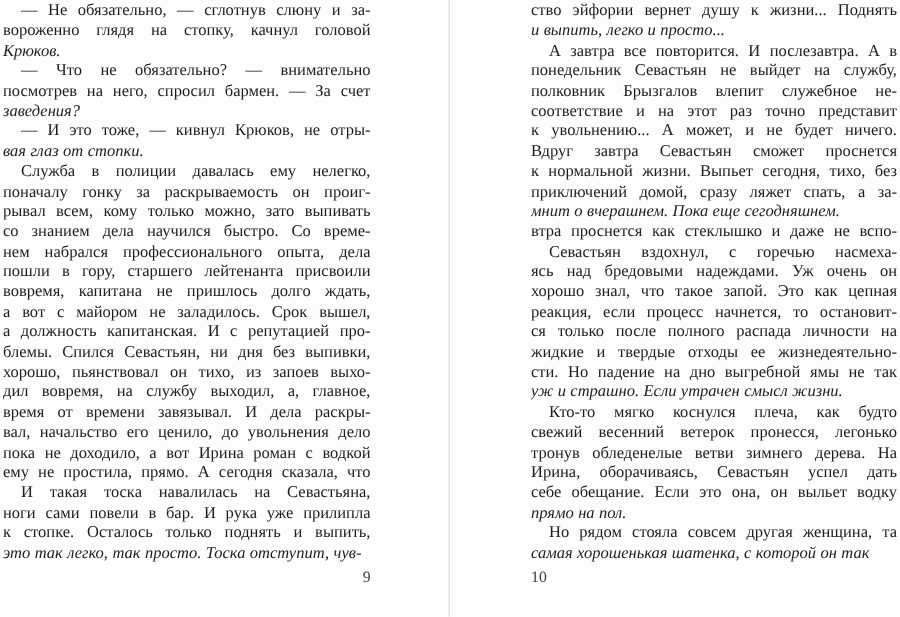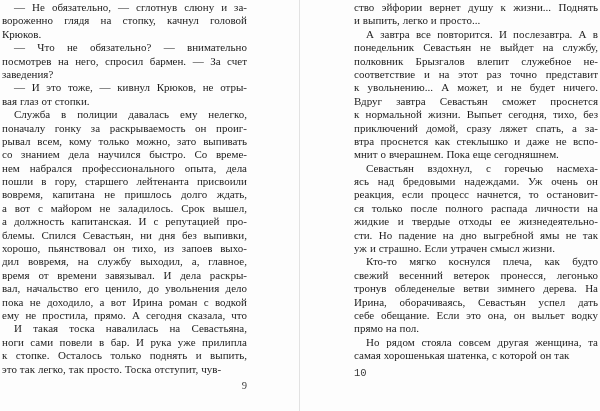--- a/index.html
+++ b/index.html
@@ -40,33 +40,34 @@
     font-size:11px;
     text-align:justify;
     text-align-last:justify;
     overflow:hidden;
     white-space:normal;
     word-spacing:0.2px;
   }
   .ln.last{
     text-align:center;
     text-align-last:left;
+    font-style:italic;
   }
   .ln.first.indented{
     text-indent:12px;
   }
   .folio{
     margin-top:4px;
     height:12px;
     line-height:12px;
     font-size:10.5px;
     color:var(--folio);
   }
   .folio-left-page{text-align:right;}
-  .folio-right-page{text-align:left;font-family:Liberation Mono, monospace;}
+  .folio-right-page{text-align:left;}
 </style>
 </head>
 <body>
 
 <div class="spread">
 
   <div class="page page-left">
     <div class="text-block">
         <div class="para">
           <div class="ln first indented">— Не обязательно, — сглотнув слюну и за-</div>
@@ -120,26 +121,27 @@
         </div>
         <div class="para">
           <div class="ln first indented">А завтра все повторится. И послезавтра. А в</div>
           <div class="ln indented">понедельник Севастьян не выйдет на службу,</div>
           <div class="ln indented">полковник Брызгалов влепит служебное не-</div>
           <div class="ln indented">соответствие и на этот раз точно представит</div>
           <div class="ln indented">к увольнению... А может, и не будет ничего.</div>
           <div class="ln indented">Вдруг завтра Севастьян сможет проснется</div>
           <div class="ln indented">к нормальной жизни. Выпьет сегодня, тихо, без</div>
           <div class="ln indented">приключений домой, сразу ляжет спать, а за-</div>
+          <div class="ln last indented">мнит о вчерашнем. Пока еще сегодняшнем.</div>
           <div class="ln indented">втра проснется как стеклышко и даже не вспо-</div>
-          <div class="ln last indented">мнит о вчерашнем. Пока еще сегодняшнем.</div>
         </div>
         <div class="para">
           <div class="ln first indented">Севастьян вздохнул, с горечью насмеха-</div>
           <div class="ln indented">ясь над бредовыми надеждами. Уж очень он</div>
+          <div class="ln indented">хорошо знал, что такое запой. Это как цепная</div>
           <div class="ln indented">реакция, если процесс начнется, то остановит-</div>
           <div class="ln indented">ся только после полного распада личности на</div>
           <div class="ln indented">жидкие и твердые отходы ее жизнедеятельно-</div>
           <div class="ln indented">сти. Но падение на дно выгребной ямы не так</div>
           <div class="ln last indented">уж и страшно. Если утрачен смысл жизни.</div>
         </div>
         <div class="para">
           <div class="ln first indented">Кто-то мягко коснулся плеча, как будто</div>
           <div class="ln indented">свежий весенний ветерок пронесся, легонько</div>
           <div class="ln indented">тронув обледенелые ветви зимнего дерева. На</div>

